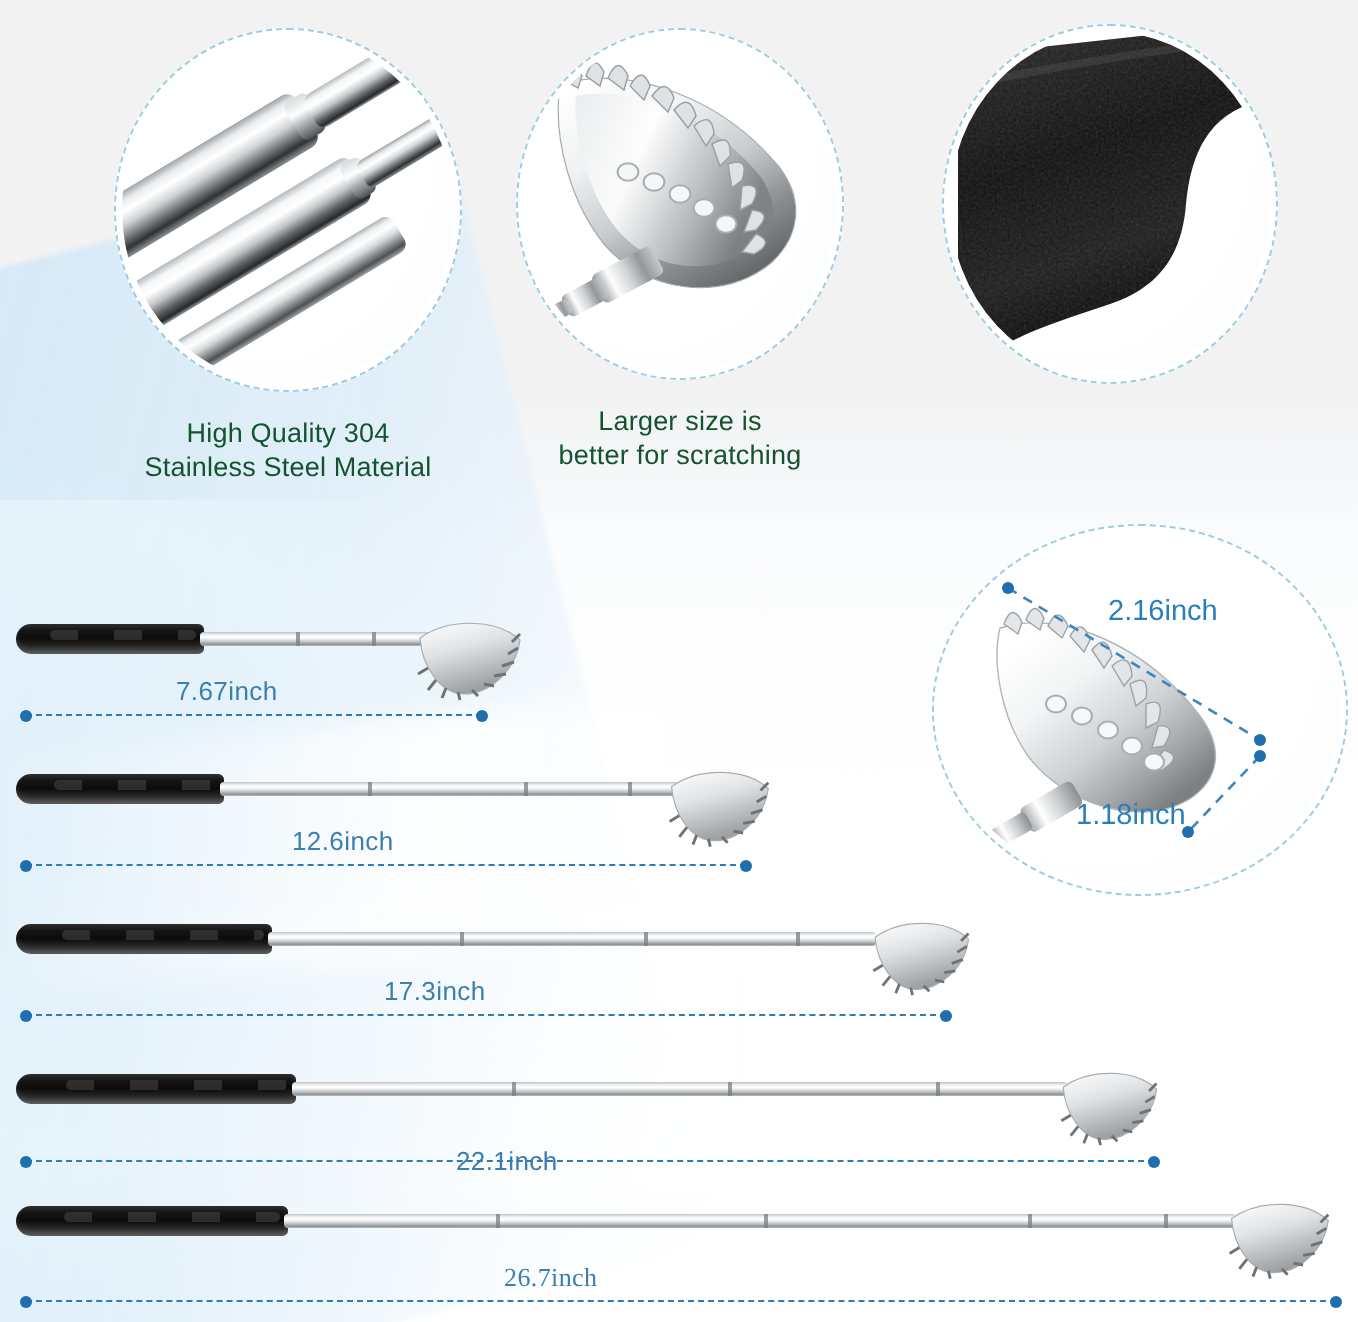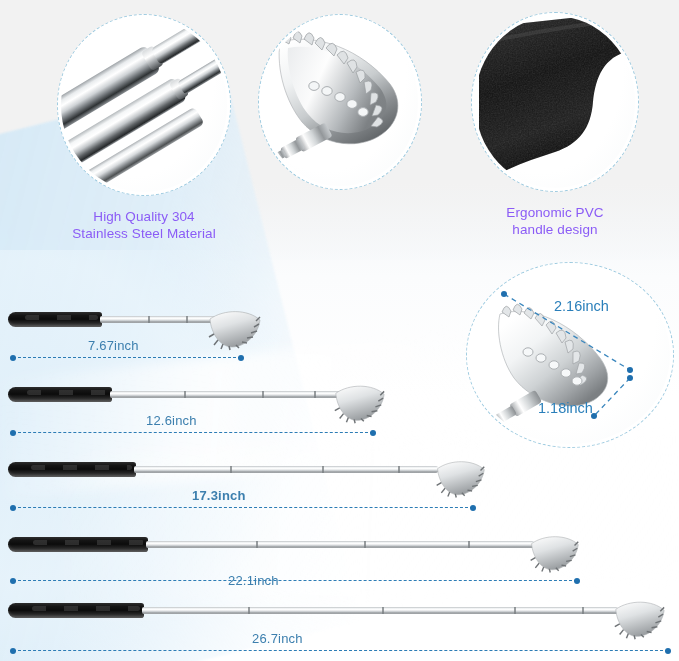--- a/index.html
+++ b/index.html
@@ -85,21 +85,21 @@
   }
   .circle-inner {
     position: absolute;
     inset: 3px;
     border-radius: 50%;
     background: radial-gradient(ellipse at 40% 30%, #ffffff 0%, #ffffff 62%, #f7f9fa 100%);
     overflow: hidden;
   }
   .caption {
     font-size: 13.5px;
-    color: #8b5cf6;
+    color: #14532d;
     line-height: 17px;
     letter-spacing: 0.1px;
     white-space: pre-line;
   }
 
   
   .meas-row { position: absolute; }
   .meas-label {
     position: absolute;
     font-size: 13px;
@@ -281,20 +281,22 @@
           </g>
 
           <g transform="rotate(-28 50 118)">
             <rect x="34" y="112" width="34" height="16" rx="3" fill="url(#stemg)"></rect>
             <rect x="16" y="114" width="22" height="12" rx="2.5" fill="url(#stemg)"></rect>
             <rect x="4" y="116" width="14" height="8" rx="2" fill="url(#stemg)"></rect>
           </g>
         </svg>
       </div>
     </div>
+    <div class="caption" style="margin-top:12px;">Larger size is
+better for scratching</div>
   </div>
 
   <div class="feature" style="left:460px; top:12px; width:190px;">
     <div class="circle" style="width:168px; height:180px; margin:0 auto;">
       <div class="circle-inner">
         <svg width="162" height="174" viewBox="0 0 162 174">
           <defs>
             <linearGradient id="pvcg" x1="0" y1="0" x2="0.3" y2="1">
               <stop offset="0%" stop-color="#3a3a3a"></stop>
               <stop offset="18%" stop-color="#202020"></stop>
@@ -312,22 +314,20 @@
             </filter>
           </defs>
           <g>
             <path d="M4 12 L 150 -4 L 150 36 C 126 44, 120 66, 118 86 C 116 112, 104 128, 80 136 C 56 144, 30 152, 12 166 L 4 166 Z" fill="url(#pvcg)"></path>
             <path d="M4 12 L 150 -4 L 150 36 C 126 44, 120 66, 118 86 C 116 112, 104 128, 80 136 C 56 144, 30 152, 12 166 L 4 166 Z" fill="#6a6a6a" filter="url(#grain)" opacity="0.55"></path>
             <path d="M20 24 C 60 16, 110 8, 146 4" stroke="#5a5a5a" stroke-width="4" fill="none" opacity="0.35"></path>
           </g>
         </svg>
       </div>
     </div>
-    <div class="caption" style="margin-top:12px;">Ergonomic PVC
-handle design</div>
   </div>
 
   <div style="position:absolute; left:466px; top:262px; width:208px; height:186px;">
     <div class="circle" style="width:208px; height:186px;">
       <div class="circle-inner">
         <svg width="202" height="180" viewBox="0 0 202 180">
           <defs>
             <linearGradient id="dhg1" x1="0.1" y1="0.1" x2="0.85" y2="0.9">
               <stop offset="0%" stop-color="#ffffff"></stop>
               <stop offset="30%" stop-color="#f2f4f5"></stop>
@@ -449,21 +449,21 @@
         </g>
       </svg>
     </div>
     <div class="meas-label" style="left:146px; top:38px;">12.6inch</div>
     <div class="meas-line" style="left:13px; width:360px; top:57px;">
       <span class="meas-dot left"></span>
       <span class="meas-dot right"></span>
     </div>
   </div>
 
-  <div class="meas-row" style="left:0; top:450px; width:571px; height:60px;font-weight:bold;">
+  <div class="meas-row" style="left:0; top:450px; width:571px; height:60px;">
     <div class="tool" style="left:8px; top:12px;">
       <div class="handle" style="left:0; top:0; width:128px;"></div>
       <div class="shaft" style="left:126px; width:304px;">
         <div class="joint" style="left:96px;"></div>
         <div class="joint" style="left:188px;"></div>
         <div class="joint" style="left:264px;"></div>
       </div>
       <svg class="head" style="left:424px; top:-10px;" width="56" height="50" viewBox="0 0 60 50">
         <path d="M6 16 C 20 6, 44 6, 56 17 C 54 33, 40 44, 28 44 C 16 44, 7 30, 6 16 Z" fill="url(#th1)" stroke="#a8acaf" stroke-width="0.6"></path>
         <g stroke="#6f7376" stroke-width="1.5">
@@ -511,21 +511,21 @@
         </g>
       </svg>
     </div>
     <div class="meas-label" style="left:228px; top:48px;">22.1inch</div>
     <div class="meas-line" style="left:13px; width:564px; top:55px;">
       <span class="meas-dot left"></span>
       <span class="meas-dot right"></span>
     </div>
   </div>
 
-  <div class="meas-row" style="left:0; top:593px; width:679px; height:66px;">
+  <div class="meas-row" style="left:0; top:593px; width:679px; height:66px;font-family:Liberation Serif, serif;">
     <div class="tool" style="left:8px; top:10px;">
       <div class="handle" style="left:0; top:0; width:136px;"></div>
       <div class="shaft" style="left:134px; width:476px;">
         <div class="joint" style="left:106px;"></div>
         <div class="joint" style="left:240px;"></div>
         <div class="joint" style="left:372px;"></div>
         <div class="joint" style="left:440px;"></div>
       </div>
       <svg class="head" style="left:602px; top:-10px;" width="58" height="50" viewBox="0 0 60 50">
         <path d="M6 16 C 20 6, 44 6, 56 17 C 54 33, 40 44, 28 44 C 16 44, 7 30, 6 16 Z" fill="url(#th1)" stroke="#a8acaf" stroke-width="0.6"></path>

